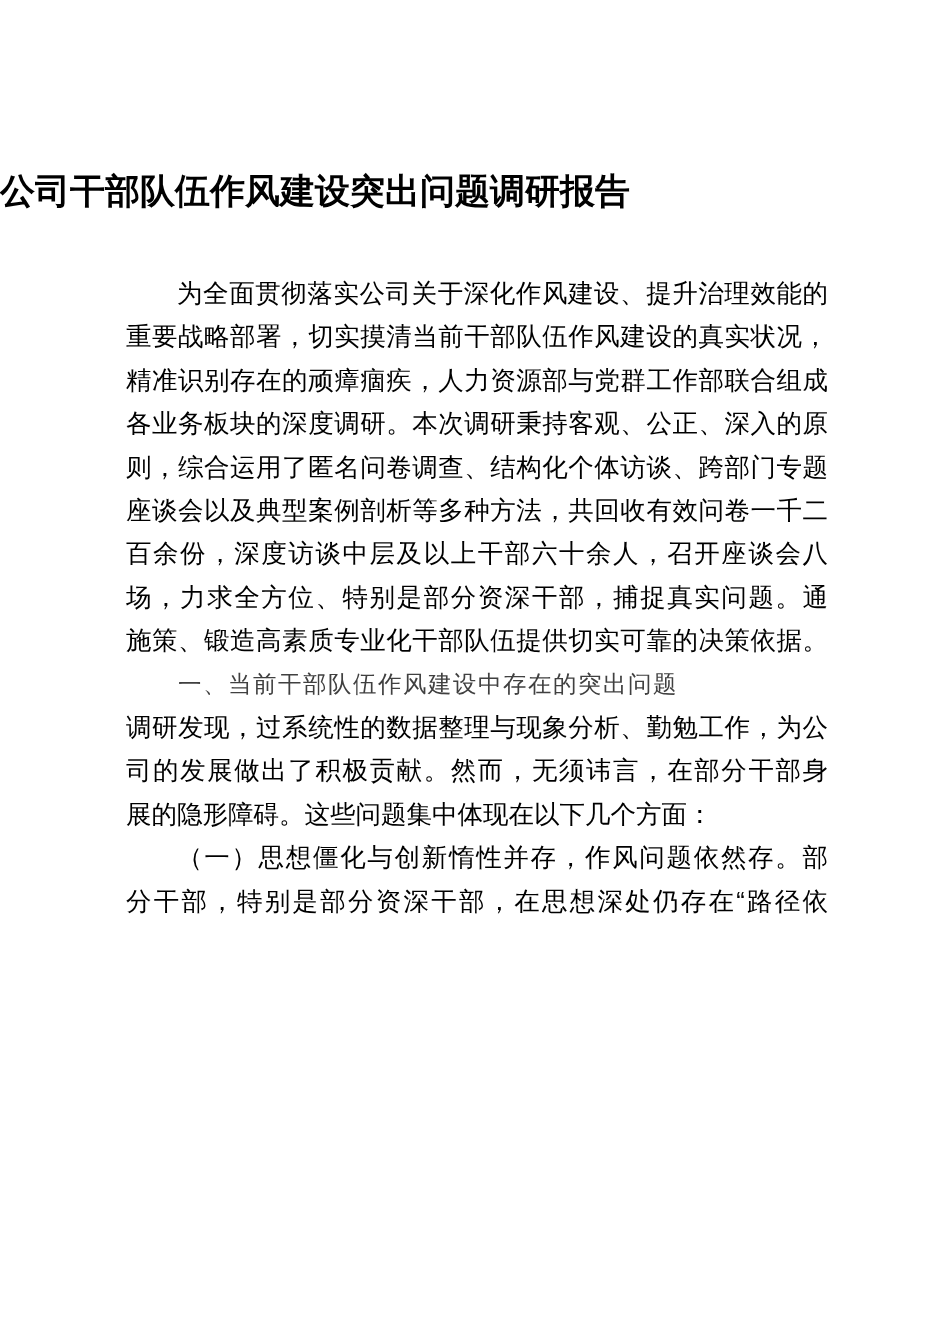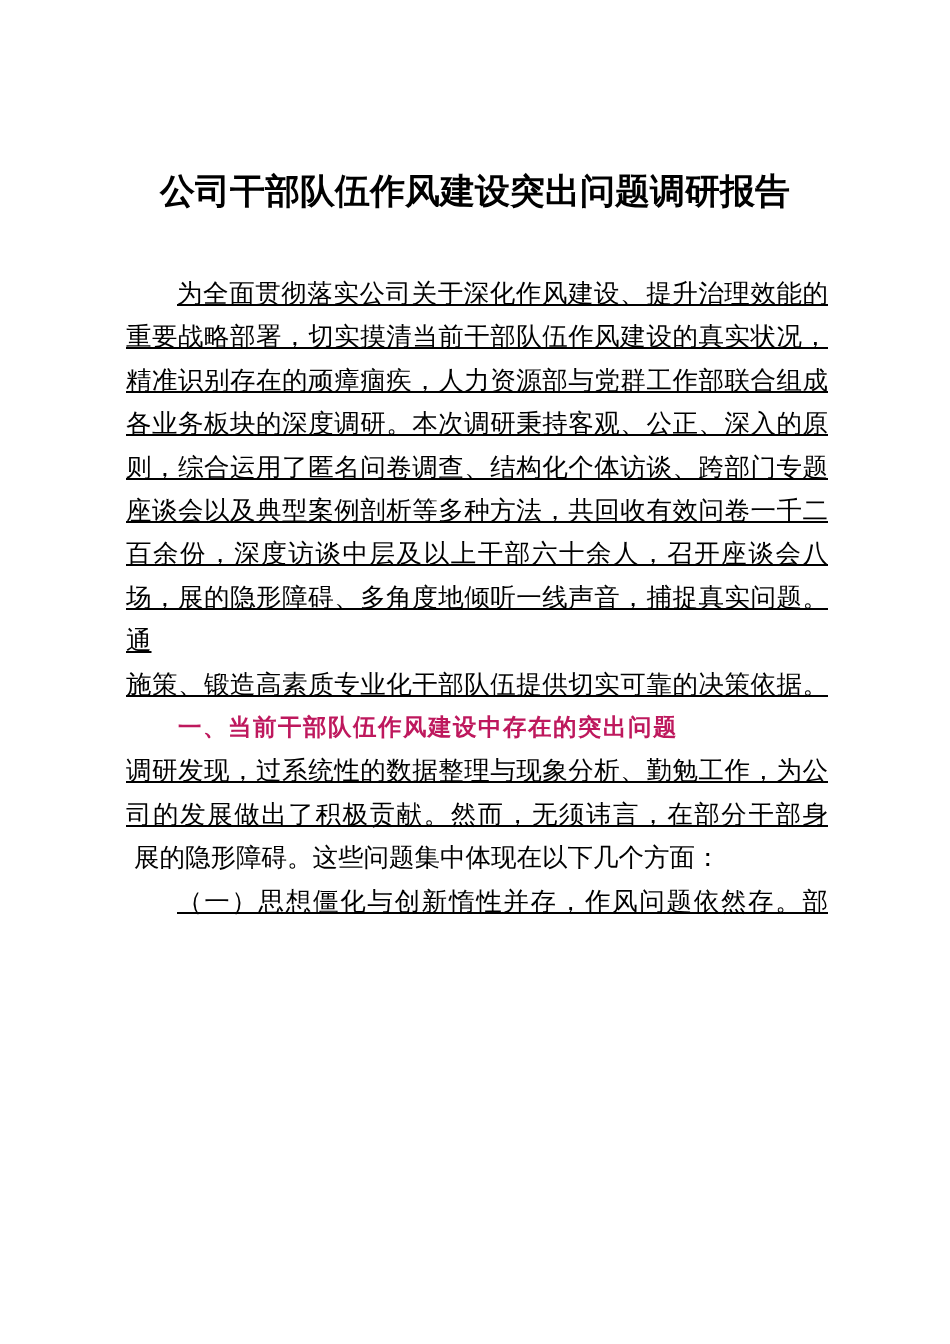--- a/index.html
+++ b/index.html
@@ -15,21 +15,20 @@
     overflow: hidden;
     font-family: "Liberation Sans", sans-serif;
     color: #000000;
   }
   .doc-title {
     position: absolute;
     top: 168px;
     left: 0;
     width: 950px;
     margin: 0;
-    text-align: center;
     font-size: 35px;
     line-height: 46px;
     font-weight: 700;
     letter-spacing: 0px;
     color: #000000;
   }
   .doc-body {
     position: absolute;
     top: 272px;
     left: 126px;
@@ -46,66 +45,65 @@
     text-align-last: justify;
     -moz-text-align-last: justify;
     width: 702px;
     overflow: visible;
   }
   
   .line.fill {
     display: block;
     text-justify: inter-character;
     white-space: normal;
-    text-decoration: underline;
   }
   
   .line.end {
     text-align: center;
     text-align-last: left;
     -moz-text-align-last: left;
     white-space: nowrap;
-    margin-left: 8px;
   }
   .indent {
     text-indent: 2em;
   }
   .section-heading {
     margin: 0;
     padding: 0;
     font-size: 23.5px;
     line-height: 43.4px;
-    font-weight: 700;
+    font-weight: 400;
     letter-spacing: 1.5px;
     text-indent: 52px;
     white-space: nowrap;
-    color: #be185d;
+    color: #404040;
   }
 </style>
 </head>
 <body>
 
 <div class="page">
 
   <h1 class="doc-title">公司干部队伍作风建设突出问题调研报告</h1>
 
   <div class="doc-body">
 
     <p class="line fill indent">为全面贯彻落实公司关于深化作风建设、提升治理效能的</p>
     <p class="line fill">重要战略部署，切实摸清当前干部队伍作风建设的真实状况，</p>
     <p class="line fill">精准识别存在的顽瘴痼疾，人力资源部与党群工作部联合组成</p>
     <p class="line fill">各业务板块的深度调研。本次调研秉持客观、公正、深入的原</p>
     <p class="line fill">则，综合运用了匿名问卷调查、结构化个体访谈、跨部门专题</p>
     <p class="line fill">座谈会以及典型案例剖析等多种方法，共回收有效问卷一千二</p>
     <p class="line fill">百余份，深度访谈中层及以上干部六十余人，召开座谈会八</p>
-    <p class="line fill">场，展的隐形障碍、多角度地倾听一线声音，捕捉真实问题。通</p>
+    <p class="line fill">场，力求全方位、特别是部分资深干部，捕捉真实问题。通</p>
     <p class="line fill">施策、锻造高素质专业化干部队伍提供切实可靠的决策依据。</p>
 
     <h2 class="section-heading">一、当前干部队伍作风建设中存在的突出问题</h2>
 
     <p class="line fill">调研发现，过系统性的数据整理与现象分析、勤勉工作，为公</p>
     <p class="line fill">司的发展做出了积极贡献。然而，无须讳言，在部分干部身</p>
     <p class="line end">展的隐形障碍。这些问题集中体现在以下几个方面：</p>
 
     <p class="line fill indent">（一）思想僵化与创新惰性并存，作风问题依然存。部</p>
+    <p class="line fill">分干部，特别是部分资深干部，在思想深处仍存在“路径依</p>
 
   </div>
 </div>
 
 </body></html>

